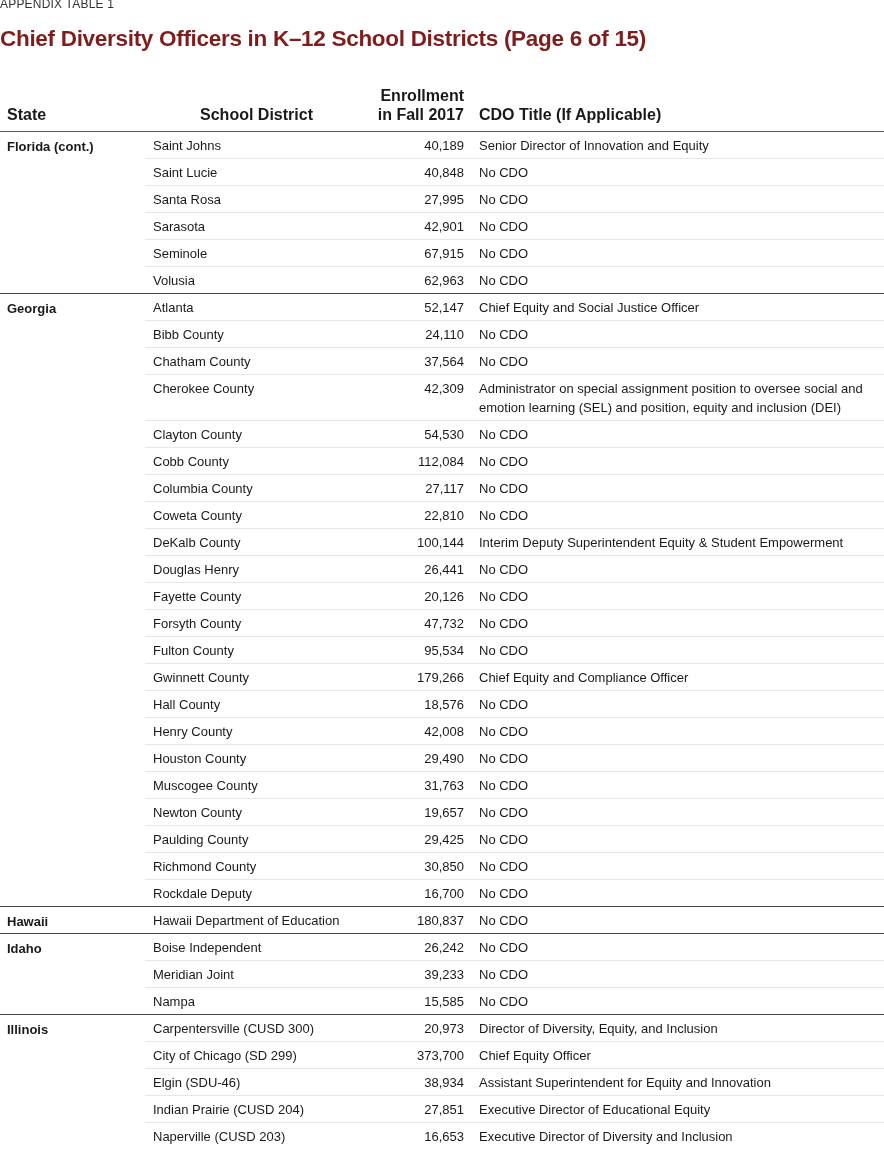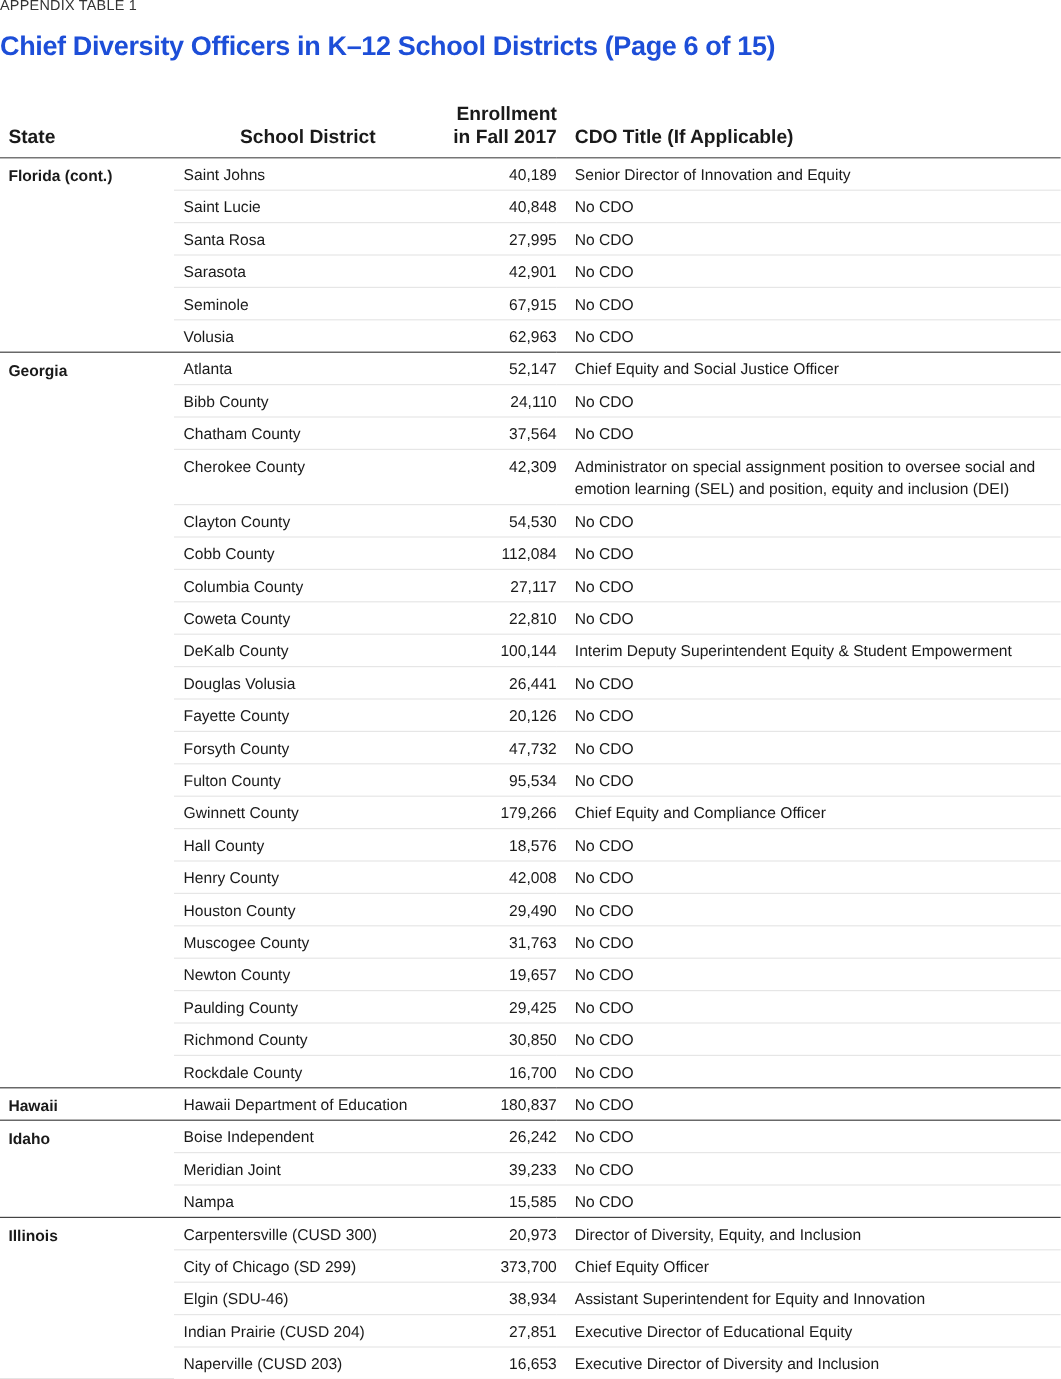--- a/index.html
+++ b/index.html
@@ -7,21 +7,21 @@
     width: 884px; height: 1149px; overflow: hidden; position: relative;
     font-family: "Liberation Sans", sans-serif; color: #1a1a1a;
   }
   .kicker {
     position: absolute; left: 0; top: -3px;
     font-size: 12px; letter-spacing: 0.2px; color: #333;
     text-transform: uppercase;
   }
   .title {
     position: absolute; left: 0; top: 26px;
-    font-size: 22.5px; font-weight: bold; color: #1d4ed8;
+    font-size: 22.5px; font-weight: bold; color: #7f1d1d;
     letter-spacing: -0.3px;
   }
   table {
     position: absolute; left: 0; top: 86px; width: 884px;
     border-collapse: collapse; font-size: 13px;
   }
   thead th {
     font-weight: bold; font-size: 16px; text-align: left;
     vertical-align: bottom; padding: 0 0 7px 0; line-height: 19px;
     border-bottom: 1.5px solid #555;
@@ -129,21 +129,21 @@
         <td class="dist">Coweta County</td>
         <td class="enr">22,810</td>
         <td class="cdo">No CDO</td>
       </tr>
       <tr>
         <td class="dist">DeKalb County</td>
         <td class="enr">100,144</td>
         <td class="cdo">Interim Deputy Superintendent Equity &amp; Student Empowerment</td>
       </tr>
       <tr>
-        <td class="dist">Douglas Volusia</td>
+        <td class="dist">Douglas Henry</td>
         <td class="enr">26,441</td>
         <td class="cdo">No CDO</td>
       </tr>
       <tr>
         <td class="dist">Fayette County</td>
         <td class="enr">20,126</td>
         <td class="cdo">No CDO</td>
       </tr>
       <tr>
         <td class="dist">Forsyth County</td>
@@ -189,21 +189,21 @@
         <td class="dist">Paulding County</td>
         <td class="enr">29,425</td>
         <td class="cdo">No CDO</td>
       </tr>
       <tr>
         <td class="dist">Richmond County</td>
         <td class="enr">30,850</td>
         <td class="cdo">No CDO</td>
       </tr>
       <tr class="group-end">
-        <td class="dist">Rockdale County</td>
+        <td class="dist">Rockdale Deputy</td>
         <td class="enr">16,700</td>
         <td class="cdo">No CDO</td>
       </tr>
       <tr class="group-end">
         <td class="state" rowspan="1" style="border-bottom: 1.5px solid rgb(68, 68, 68);">Hawaii</td>
         <td class="dist">Hawaii Department of Education</td>
         <td class="enr">180,837</td>
         <td class="cdo">No CDO</td>
       </tr>
       <tr>

